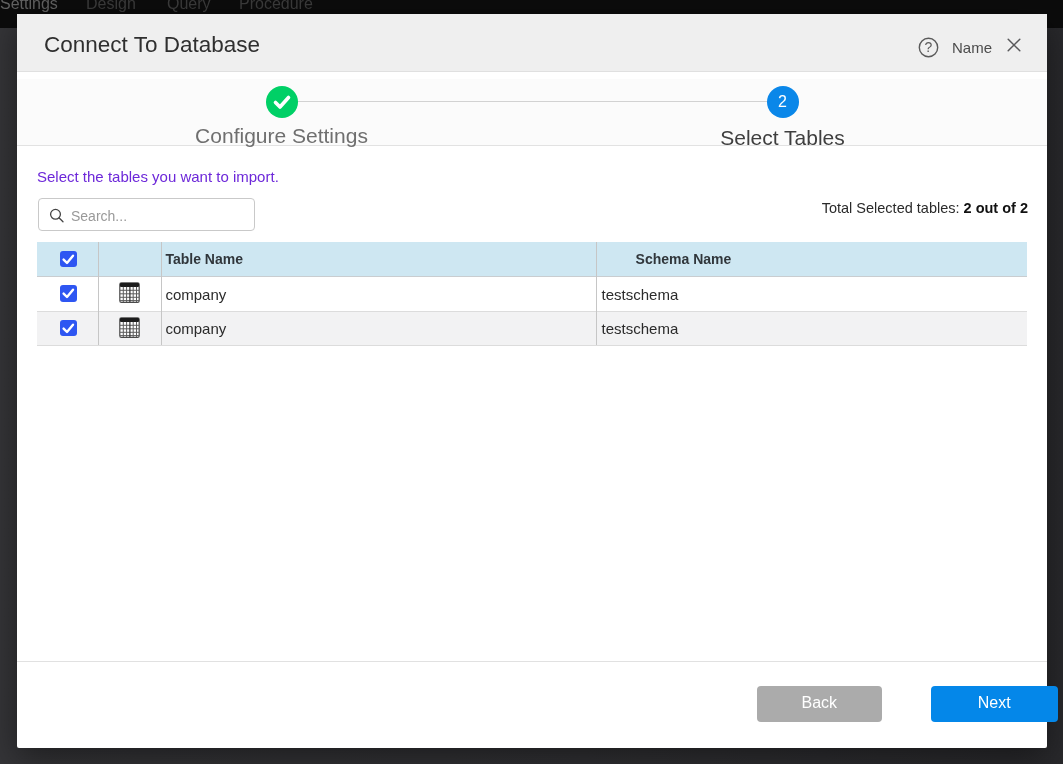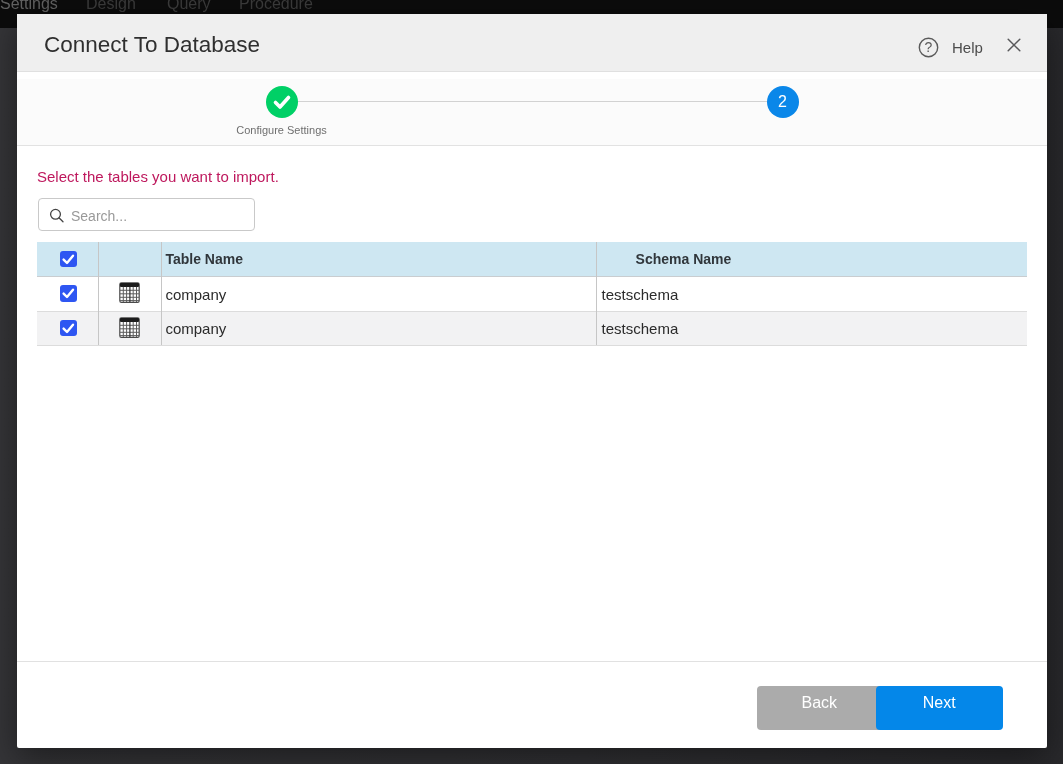--- a/index.html
+++ b/index.html
@@ -11,88 +11,90 @@
 .mhead { position:absolute; top:0; left:0; width:1030px; height:58px; background:#efefef; border-bottom:1px solid #e0e0e0; }
 .mtitle { position:absolute; left:27px; top:18.3px; font-size:22.5px; color:#2f2f2f; white-space:nowrap; }
 .helpwrap { position:absolute; left:901px; top:23px; }
 .helptxt { position:absolute; left:935px; top:25.1px; font-size:15px; color:#4c4c4c; }
 .closex { position:absolute; left:990px; top:24px; }
 .stepsec { position:absolute; top:65px; left:0; width:1030px; height:67px; background:#fbfbfb; border-bottom:1px solid #e2e2e2; }
 .stepline { position:absolute; top:87px; left:280px; width:470px; height:1px; background:#d2d2d2; }
 .circle { position:absolute; width:32px; height:32px; border-radius:50%; top:72px; }
 .c-green { left:248.5px; background:#00d066; }
 .c-blue { left:749.5px; background:#0a87e9; color:#fff; font-size:16px; text-align:center; line-height:32px; }
-.steplabel { position:absolute; top:110.2px; width:240px; text-align:center; font-size:11px; }
+.steplabel { position:absolute; top:110.2px; width:240px; text-align:center; font-size:21px; }
 .sl1 { left:144.5px; color:#6f6f6f; }
 .sl2 { left:645.5px; color:#3f3f3f; }
-.seltext { position:absolute; left:20px; top:154.1px; font-size:15px; color:#be185d; }
+.seltext { position:absolute; left:20px; top:154.1px; font-size:15px; color:#6d28d9; }
 .searchbox { position:absolute; left:21px; top:184px; width:217px; height:33px; background:#fff; border:1px solid #c9c9c9; border-radius:4px; }
 .searchicon { position:absolute; left:31px; top:193px; }
 .searchtxt { position:absolute; left:54px; top:194.2px; font-size:14px; color:#999; }
 .totaltxt { position:absolute; right:19px; top:186.3px; font-size:14.5px; color:#2a2a2a; }
 .totaltxt b { color:#111; }
 .tbl { position:absolute; left:20px; top:227.6px; width:989.5px; height:103.4px; }
 .trow { position:absolute; left:0; width:989.5px; }
 .thead { top:0; height:34.9px; background:#cee7f2; }
 .trow1 { top:34.9px; height:34.8px; background:#fff; border-top:1px solid #c9cdd0; }
 .trow2 { top:69.7px; height:34.3px; background:#f2f2f3; border-top:1px solid #dcdcdc; border-bottom:1px solid #dcdcdc; }
 .vline { position:absolute; top:0; width:1px; height:103.4px; background:#c6c6c6; }
 .cb { position:absolute; width:16.5px; height:16.5px; background:#2e56f2; border-radius:3px; }
 .cbx { left:23.2px; }
 .hbold { position:absolute; font-size:14px; font-weight:bold; color:#30363b; top:9.6px; }
 .rowtxt { position:absolute; font-size:15px; color:#2b2b2b; }
 .ticon { position:absolute; left:81.8px; }
 .footline { position:absolute; top:646.5px; left:0; width:1030px; height:1px; background:#e1e1e1; }
-.btn { position:absolute; height:44px; border-radius:4px; color:#fff; font-size:16px; text-align:center; line-height:34.5px; }
+.btn { position:absolute; height:36px; border-radius:4px; color:#fff; font-size:16px; text-align:center; line-height:34.5px; }
 .btn-back { left:739.7px; top:672.3px; width:125.2px; background:#ababab; }
-.btn-next { left:859px; top:672.3px; width:126.5px; background:#0487e9; }
+.btn-next { left:914px; top:672.3px; width:126.5px; background:#0487e9; }
 </style>
 </head>
 <body>
 <div class="topbar">
   <span style="left:0;color:#636363;">Settings</span>
   <span style="left:86px;">Design</span>
   <span style="left:167px;">Query</span>
   <span style="left:239px;">Procedure</span>
 </div>
 <div class="modal">
   <div class="mhead">
     <div class="mtitle">Connect To Database</div>
     <div class="helpwrap">
       <svg width="21" height="21" viewBox="0 0 21 21">
         <circle cx="10.5" cy="10.5" r="9.2" fill="none" stroke="#5a5a5a" stroke-width="1.4"></circle>
         <text x="10.5" y="15.3" font-size="14" fill="#5a5a5a" text-anchor="middle" font-family="Liberation Sans">?</text>
       </svg>
     </div>
-    <div class="helptxt">Help</div>
+    <div class="helptxt">Name</div>
     <div class="closex">
       <svg width="14" height="14" viewBox="0 0 14 14">
         <path d="M1.2 1.2 L12.8 12.8 M12.8 1.2 L1.2 12.8" stroke="#58585a" stroke-width="1.5" stroke-linecap="round"></path>
       </svg>
     </div>
   </div>
   <div class="stepsec"></div>
   <div class="stepline"></div>
   <div class="circle c-green">
     <svg width="32" height="32" viewBox="0 0 32 32">
       <path d="M9.5 16.5 L14 21 L22.5 11.5" fill="none" stroke="#fff" stroke-width="3.6" stroke-linecap="round" stroke-linejoin="round"></path>
     </svg>
   </div>
   <div class="circle c-blue">2</div>
   <div class="steplabel sl1">Configure Settings</div>
+  <div class="steplabel sl2" style="top:111.5px;">Select Tables</div>
 
   <div class="seltext">Select the tables you want to import.</div>
   <div class="searchbox"></div>
   <div class="searchicon">
     <svg width="18" height="18" viewBox="0 0 18 18">
       <circle cx="7.5" cy="7.3" r="4.9" fill="none" stroke="#444" stroke-width="1.3"></circle>
       <path d="M11.2 11 L15 14.8" stroke="#444" stroke-width="1.3" stroke-linecap="round"></path>
     </svg>
   </div>
   <div class="searchtxt">Search...</div>
+  <div class="totaltxt">Total Selected tables: <b>2 out of 2</b></div>
 
   <div class="tbl">
     <div class="trow thead"></div>
     <div class="trow trow1"></div>
     <div class="trow trow2"></div>
     <div class="vline" style="left:61.2px;"></div>
     <div class="vline" style="left:124.1px;"></div>
     <div class="vline" style="left:558.5px;"></div>
 
     <div class="cb cbx" style="top:9.2px;"><svg width="16.5" height="16.5" viewBox="0 0 16.5 16.5">

